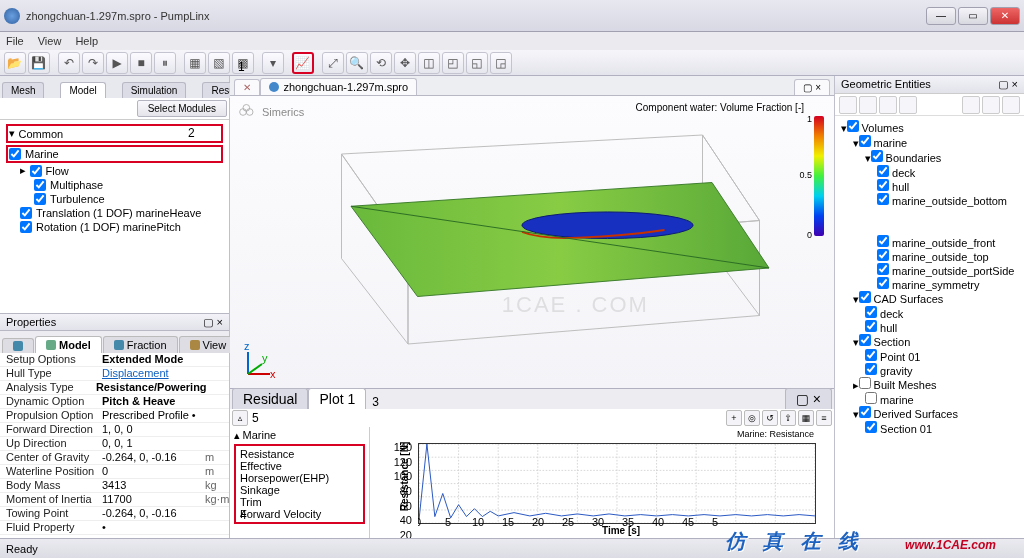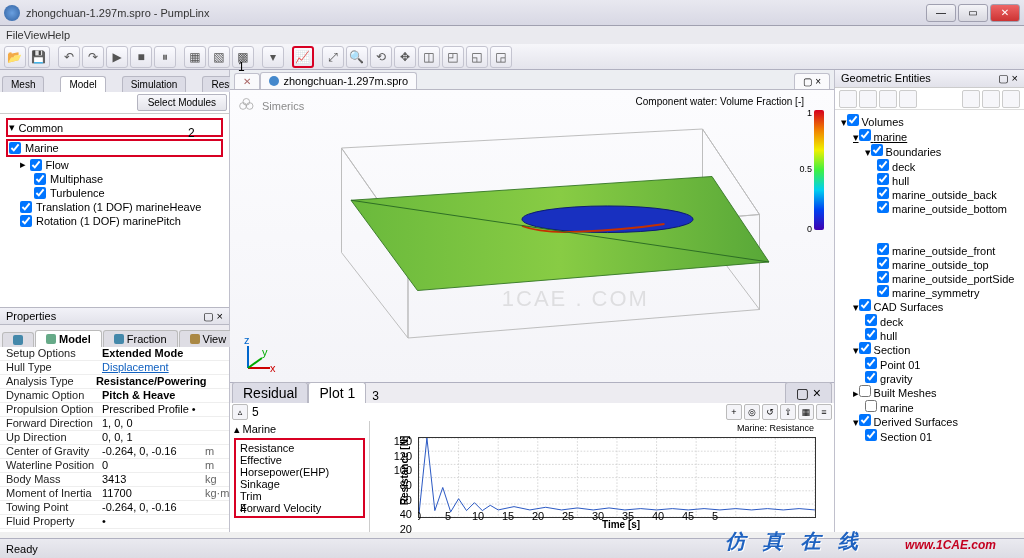--- a/index.html
+++ b/index.html
@@ -1,23 +1,23 @@
 <!DOCTYPE html>
 <html><head>
 <meta charset="utf-8">
 <style>
 * { box-sizing: border-box; margin: 0; padding: 0; font-family: "Segoe UI", Tahoma, sans-serif; font-size: 11px; }
 body { width: 1024px; height: 558px; background: #f0f0f0; overflow: hidden; position: relative; }
-.title-bar { height: 26px; background: linear-gradient(#e8e8f0,#d8d8e4); display: flex; align-items: center; padding: 0 4px; border-bottom: 1px solid #a0a0b0; }
+.title-bar { height: 32px; background: linear-gradient(#e8e8f0,#d8d8e4); display: flex; align-items: center; padding: 0 4px; border-bottom: 1px solid #a0a0b0; }
 .title-icon { width: 16px; height: 16px; background: radial-gradient(#6aa0e0,#3060a0); border-radius: 50%; margin-right: 6px; }
 .title-text { flex: 1; color: #333; }
 .win-btns { display: flex; gap: 2px; }
 .win-btn { width: 30px; height: 18px; background: linear-gradient(#f4f4f8,#d8d8e0); border: 1px solid #a0a0b0; border-radius: 3px; display: flex; align-items: center; justify-content: center; font-size: 10px; }
 .win-btn.close { background: linear-gradient(#e66,#c33); color: #fff; }
-.menu-bar { height: 18px; background: #eaeaef; display: flex; align-items: center; padding: 0 6px; color: #333; }
+.menu-bar { height: 18px; background: #eaeaef; display: flex; align-items: center; padding: 0 6px; gap: 14px; color: #333; }
 .tool-bar { height: 26px; background: linear-gradient(#f6f6fa,#e4e4ec); border-bottom: 1px solid #b0b0c0; display: flex; align-items: center; padding: 0 4px; gap: 2px; }
 .tbtn { width: 22px; height: 22px; background: linear-gradient(#fbfbff,#e6e6ee); border: 1px solid #c4c4d0; border-radius: 3px; display: flex; align-items: center; justify-content: center; font-size: 12px; color: #555; }
 .tsep { width: 4px; height: 22px; }
 .red-box { border: 2px solid #d80023; }
 .main-row { display: flex; height: 462px; }
 .left-col { width: 230px; display: flex; flex-direction: column; border-right: 1px solid #c0c0cc; }
 .left-tabs { height: 22px; background: #e8e8ef; display: flex; align-items: flex-end; padding: 0 2px; gap: 16px; }
 .ltab { padding: 2px 8px; background: #dcdce6; border: 1px solid #b8b8c4; border-bottom: none; border-radius: 3px 3px 0 0; font-size: 10px; }
 .ltab.active { background: #fff; }
 .sel-mod-row { padding: 2px; text-align: right; background: #fff; border-bottom: 1px solid #ccc; }
@@ -416,25 +416,24 @@
       <div class="mini"></div>
       <div class="mini"></div>
       <div class="mini"></div>
       <div style="flex:1"></div>
       <div class="mini"></div>
       <div class="mini"></div>
       <div class="mini"></div>
     </div>
     <div class="right-tree" id="right-tree">
         <div class="item" style="padding-left: 0px;"><span>▾</span><input type="checkbox" checked="" style=""> <span>Volumes</span></div>
-        <div class="item" style="padding-left: 12px; text-decoration: underline;"><span>▾</span><input type="checkbox" checked="" style=""> <span>marine</span></div>
+        <div class="item" style="padding-left: 12px;"><span>▾</span><input type="checkbox" checked="" style=""> <span>marine</span></div>
         <div class="item" style="padding-left: 24px;"><span>▾</span><input type="checkbox" checked="" style=""> <span>Boundaries</span></div>
         <div class="item" style="padding-left: 36px;"><input type="checkbox" checked="" style=""> <span>deck</span></div>
         <div class="item" style="padding-left: 36px;"><input type="checkbox" checked="" style=""> <span>hull</span></div>
-        <div class="item" style="padding-left: 36px;"><input type="checkbox" checked="" style=""> <span>marine_outside_back</span></div>
         <div class="item" style="padding-left: 36px;"><input type="checkbox" checked="" style=""> <span>marine_outside_bottom</span></div>
         <div class="item" style="padding-left: 36px; margin-top: 28px;"><input type="checkbox" checked="" style=""> <span>marine_outside_front</span></div>
         <div class="item" style="padding-left: 36px;"><input type="checkbox" checked="" style=""> <span>marine_outside_top</span></div>
         <div class="item" style="padding-left: 36px;"><input type="checkbox" checked="" style=""> <span>marine_outside_portSide</span></div>
         <div class="item" style="padding-left: 36px;"><input type="checkbox" checked="" style=""> <span>marine_symmetry</span></div>
         <div class="item" style="padding-left: 12px;"><span>▾</span><input type="checkbox" checked="" style=""> <span>CAD Surfaces</span></div>
         <div class="item" style="padding-left: 24px;"><input type="checkbox" checked="" style=""> <span>deck</span></div>
         <div class="item" style="padding-left: 24px;"><input type="checkbox" checked="" style=""> <span>hull</span></div>
         <div class="item" style="padding-left: 12px;"><span>▾</span><input type="checkbox" checked="" style=""> <span>Section</span></div>
         <div class="item" style="padding-left: 24px;"><input type="checkbox" checked="" style=""> <span>Point 01</span></div>

